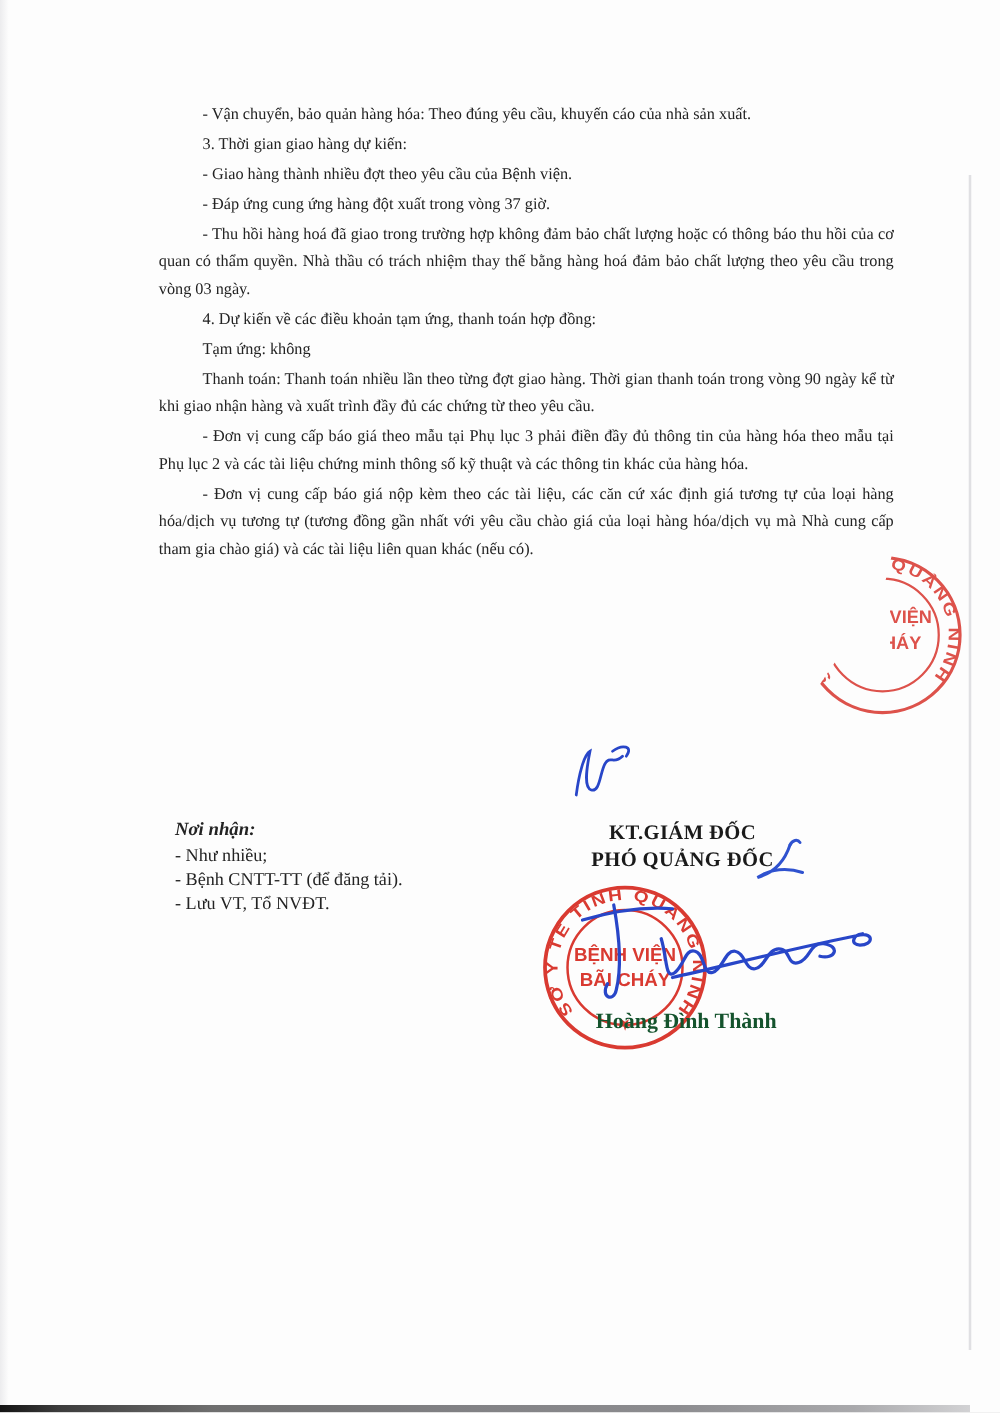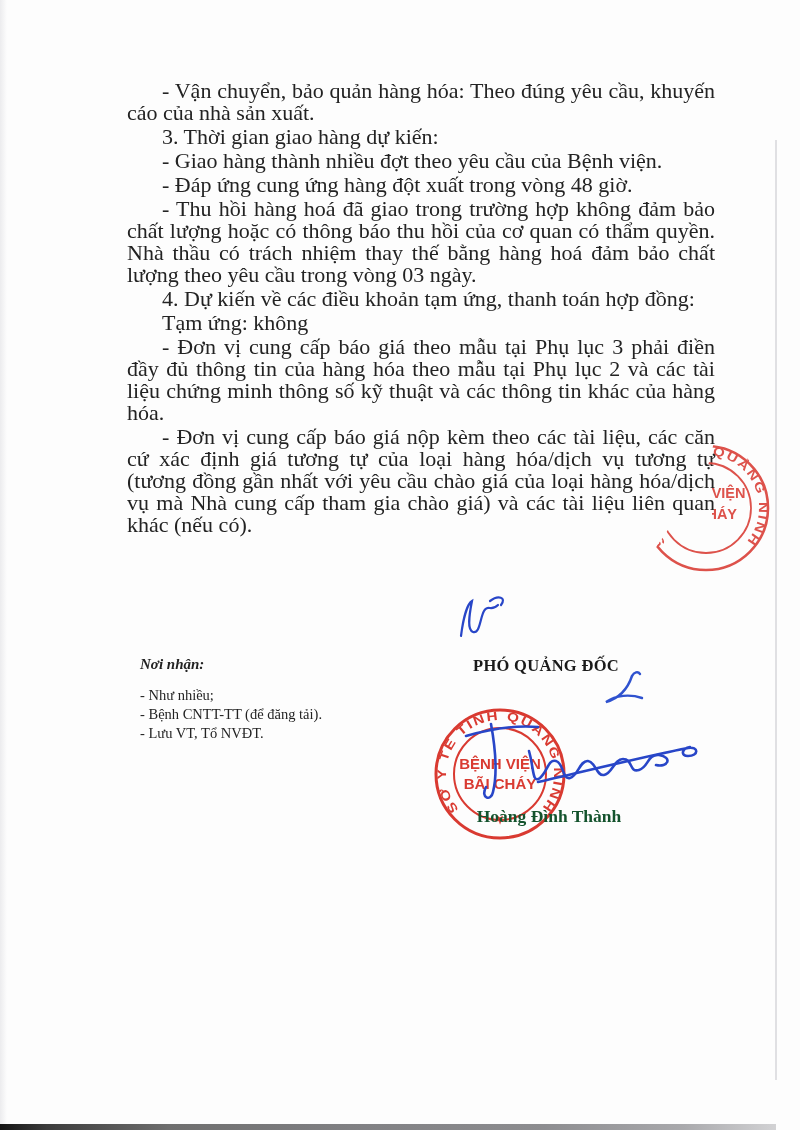--- a/index.html
+++ b/index.html
@@ -9,25 +9,25 @@
     font-family:"Liberation Serif", serif;color:#232323;
   }
   .edge-left{position:absolute;left:0;top:0;width:7px;height:100%;
     background:linear-gradient(to right,#ececee,#fdfdfd);}
   .edge-right-line{position:absolute;left:775px;top:140px;width:2px;height:940px;
     background:#d6d6da;opacity:.75;}
   .scan-bottom-bar{position:absolute;left:0;bottom:0;height:6px;width:97%;
     background:linear-gradient(to right,#141414 0%,#3c3c3c 6%,#6f6f6f 22%,#808083 45%,#8d8d90 70%,#a9a9ac 88%,#d2d2d4 100%);}
   .body-text{
     position:absolute;left:127px;top:80px;width:588px;
-    font-size:22px;line-height:22px;text-align:justify;
+    font-size:13px;line-height:22px;text-align:justify;
   }
   .body-text p{margin:0 0 2px 0;text-indent:35px;}
   .recipients{position:absolute;left:140px;top:655px;font-size:14.5px;line-height:19px;}
-  .recip-heading{font-weight:bold;font-style:italic;font-size:15px;margin-bottom:12px;}
+  .recip-heading{font-weight:bold;font-style:italic;font-size:15px;margin-bottom:2px;}
   .recipients p{margin:0;}
   .sig-titles{position:absolute;left:451px;top:655px;width:190px;text-align:center;
     font-weight:bold;font-size:16.5px;line-height:21.5px;letter-spacing:.3px;color:#1a1a1a;}
   .signer-name{position:absolute;left:454px;top:806px;width:190px;text-align:center;
     font-weight:bold;font-size:17.5px;color:#14532d;z-index:6;}
   .stamp{position:absolute;z-index:2;}
   .stamp-main{left:430px;top:702px;}
   .stamp-partial{left:636px;top:436px;opacity:.96;}
   .sig-svg{position:absolute;z-index:5;}
   .stamp text{font-family:"Liberation Sans", sans-serif;font-weight:bold;}
@@ -37,24 +37,25 @@
 
 <div class="page">
 
   <div class="edge-left"></div>
   <div class="edge-right-line"></div>
 
   <div class="body-text">
       <p>- Vận chuyển, bảo quản hàng hóa: Theo đúng yêu cầu, khuyến cáo của nhà sản xuất.</p>
       <p>3. Thời gian giao hàng dự kiến:</p>
       <p>- Giao hàng thành nhiều đợt theo yêu cầu của Bệnh viện.</p>
-      <p>- Đáp ứng cung ứng hàng đột xuất trong vòng 48 giờ.</p>
+      <p>- Đáp ứng cung ứng hàng đột xuất trong vòng 37 giờ.</p>
       <p>- Thu hồi hàng hoá đã giao trong trường hợp không đảm bảo chất lượng hoặc có thông báo thu hồi của cơ quan có thẩm quyền. Nhà thầu có trách nhiệm thay thế bằng hàng hoá đảm bảo chất lượng theo yêu cầu trong vòng 03 ngày.</p>
       <p>4. Dự kiến về các điều khoản tạm ứng, thanh toán hợp đồng:</p>
       <p>Tạm ứng: không</p>
+      <p>Thanh toán: Thanh toán nhiều lần theo từng đợt giao hàng. Thời gian thanh toán trong vòng 90 ngày kể từ khi giao nhận hàng và xuất trình đầy đủ các chứng từ theo yêu cầu.</p>
       <p>- Đơn vị cung cấp báo giá theo mẫu tại Phụ lục 3 phải điền đầy đủ thông tin của hàng hóa theo mẫu tại Phụ lục 2 và các tài liệu chứng minh thông số kỹ thuật và các thông tin khác của hàng hóa.</p>
       <p>- Đơn vị cung cấp báo giá nộp kèm theo các tài liệu, các căn cứ xác định giá tương tự của loại hàng hóa/dịch vụ tương tự (tương đồng gần nhất với yêu cầu chào giá của loại hàng hóa/dịch vụ mà Nhà cung cấp tham gia chào giá) và các tài liệu liên quan khác (nếu có).</p>
     </div>
 
   <svg class="sig-svg" style="left:446px;top:592px;" width="74" height="54" viewBox="0 0 74 54">
     <g fill="none" stroke="#2846c8" stroke-width="2.2" stroke-linecap="round">
       <path d="M15,44 C17,28 21,12 26,9 C23,24 21,38 27,40 C34,42 34,26 38,19 C42,12 45,20 52,13"></path>
       <path d="M44,9 C52,3 61,5 55,13"></path>
     </g>
   </svg>
@@ -62,20 +63,21 @@
   <div class="recipients">
     <div class="recip-heading">Nơi nhận:</div>
     <div>
         <p>- Như nhiều;</p>
         <p>- Bệnh CNTT-TT (để đăng tải).</p>
         <p>- Lưu VT, Tổ NVĐT.</p>
       </div>
   </div>
 
   <div class="sig-titles">
+    <div>KT.GIÁM ĐỐC</div>
     <div>PHÓ QUẢNG ĐỐC</div>
   </div>
 
   <svg class="sig-svg" style="left:594px;top:668px;" width="60" height="44" viewBox="0 0 60 44">
     <g fill="none" stroke="#2f52cf" stroke-width="2.4" stroke-linecap="round">
       <path d="M38,8 C40,4 44,3 46,6"></path>
       <path d="M38,8 C34,20 26,30 12,34 C22,27 36,26 48,30"></path>
     </g>
   </svg>
 

